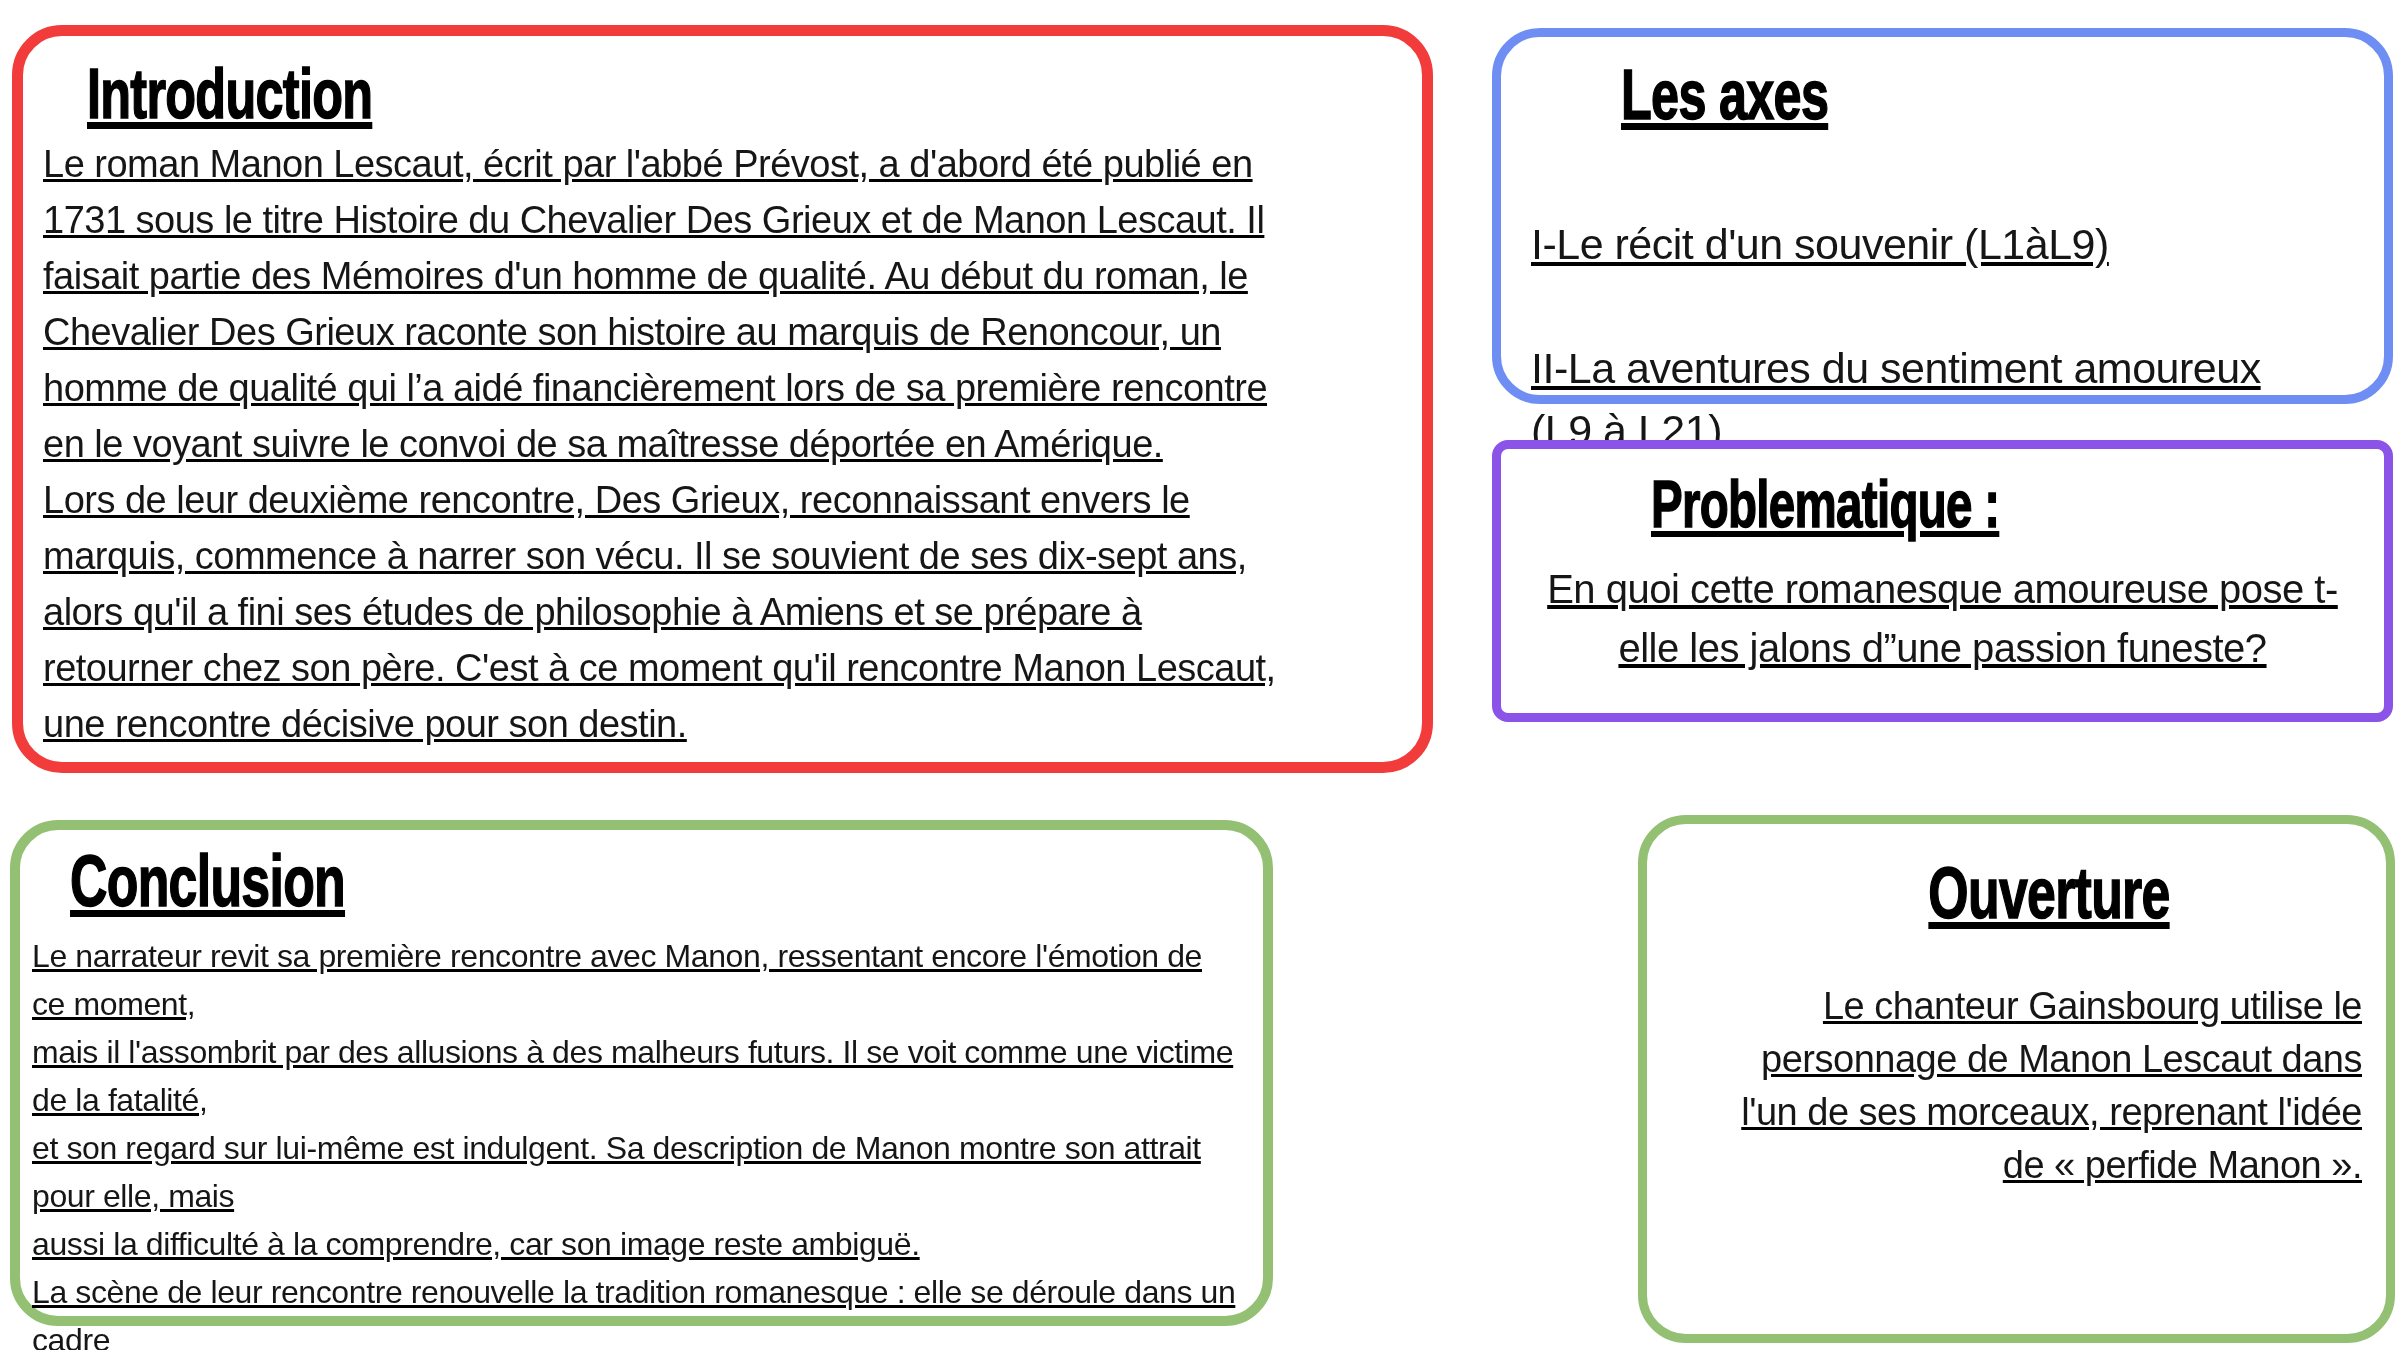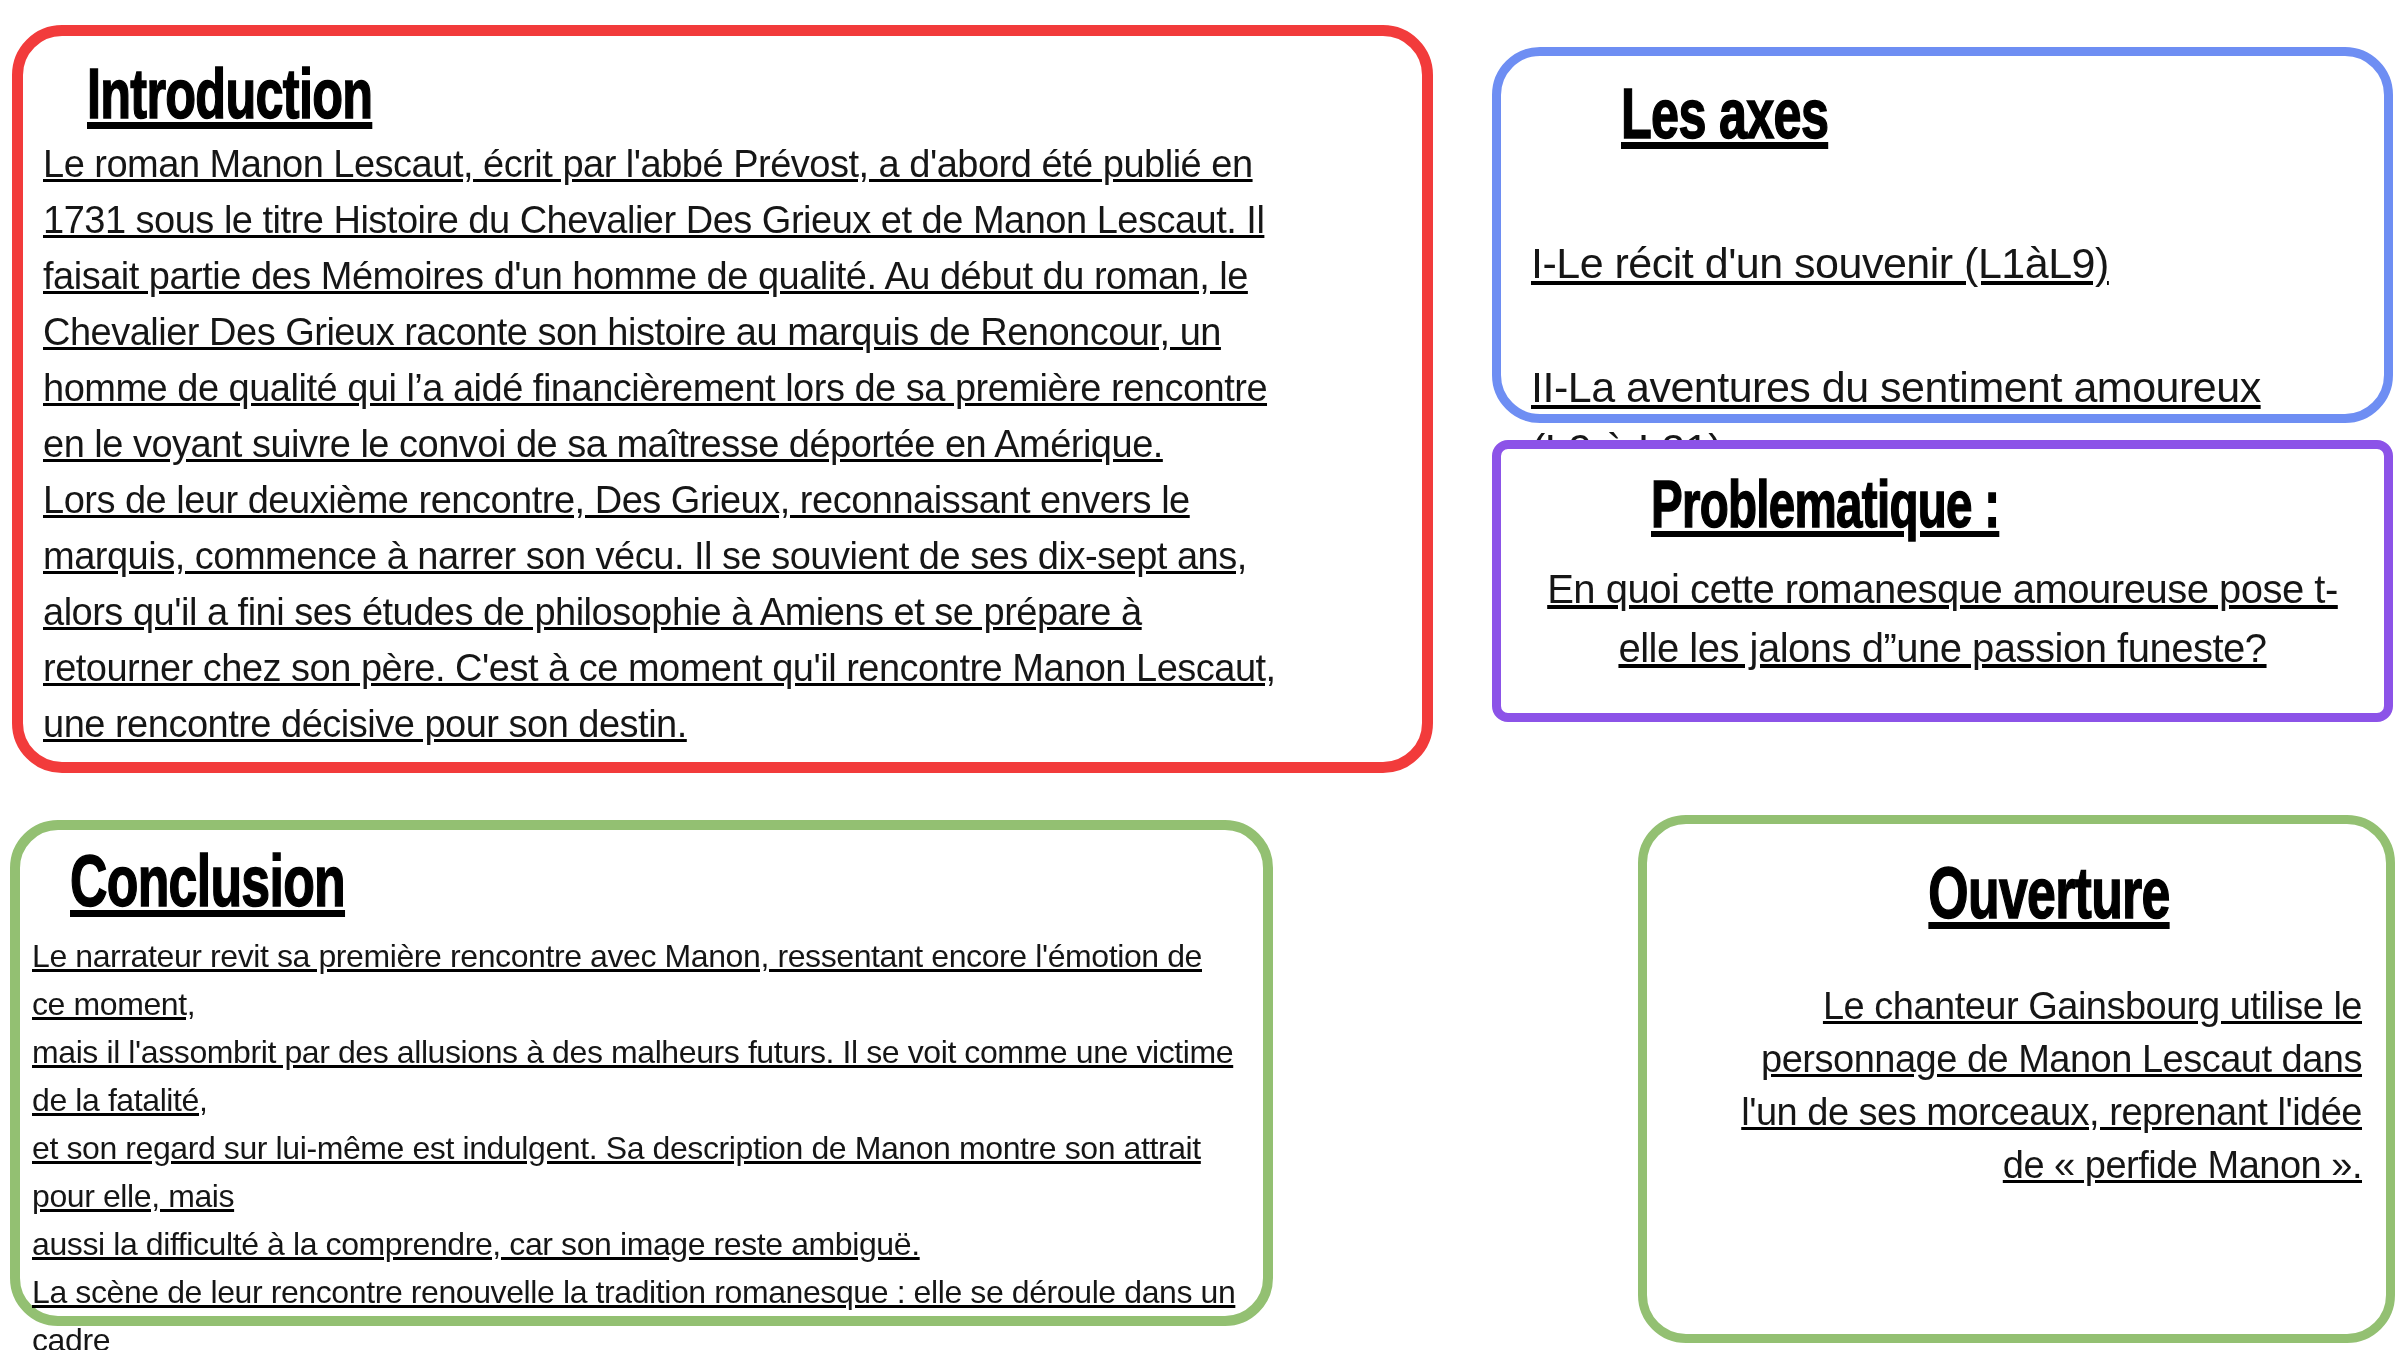--- a/index.html
+++ b/index.html
@@ -32,21 +32,21 @@
     white-space:pre-line;
     letter-spacing:-0.5px;
   }
 
   
   .intro{left:12px;top:25px;width:1421px;height:748px;border-width:11px;border-radius:50px;padding:6px 30px 0 20px;}
   .intro .card-title{font-size:70px;margin:10px 0 0 44px;}
   .intro .card-body{font-size:38px;line-height:56px;}
 
   
-  .axes{left:1492px;top:28px;width:901px;height:376px;border-width:9px;border-radius:48px;padding:10px 30px 0 30px;margin-top:19px;}
+  .axes{left:1492px;top:28px;width:901px;height:376px;border-width:9px;border-radius:48px;padding:10px 30px 0 30px;}
   .axes .card-title{font-size:70px;margin:6px 0 0 90px;}
   .axes .card-body{font-size:43px;line-height:62px;margin-top:14px;white-space:pre-line;}
 
   
   .prob{left:1492px;top:440px;width:901px;height:282px;border-width:9px;border-radius:16px;padding:8px 30px 0 30px;}
   .prob .card-title{font-size:66px;margin:8px 0 0 120px;}
   .prob .card-body{font-size:40px;line-height:59px;margin-top:16px;text-align:center;white-space:pre-line;}
 
   
   .concl{left:10px;top:820px;width:1263px;height:506px;border-width:10px;border-radius:48px;padding:6px 26px 0 12px;}

